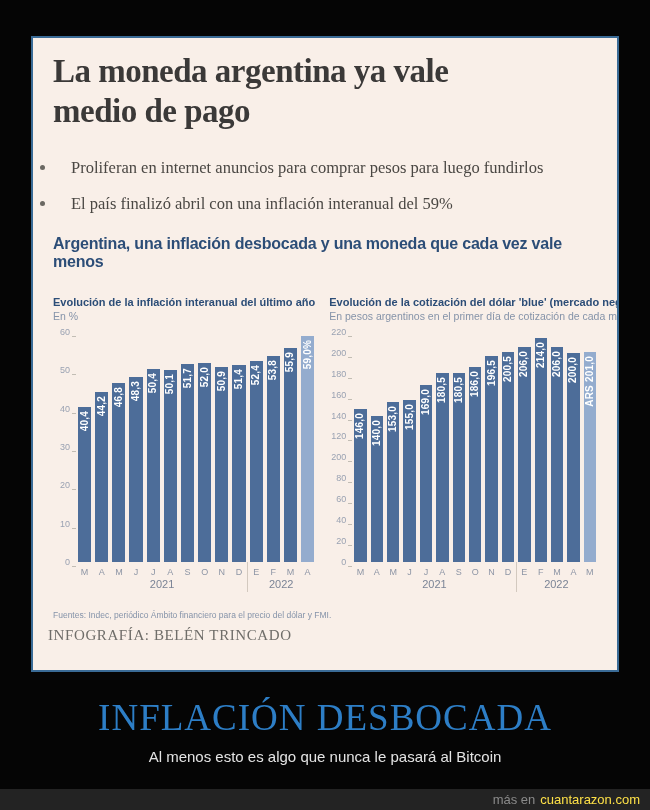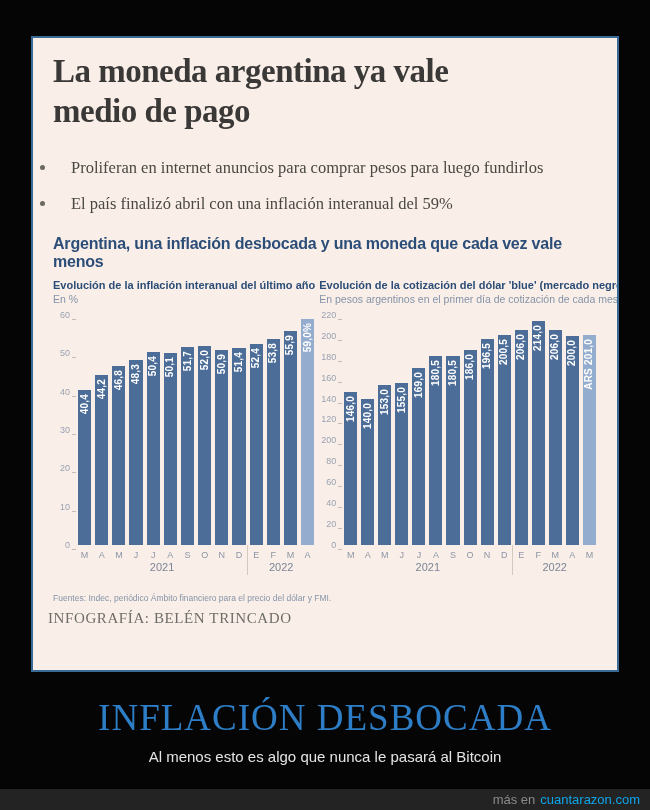--- a/index.html
+++ b/index.html
@@ -13,21 +13,21 @@
             line-height:1.2;color:#3b3938;letter-spacing:-0.5px;margin-top:2px}
   .headline span{display:block}
   .bullets{margin-top:24px;list-style:none}
   .bullet{position:relative;padding-left:18px;max-width:505px;font-family:"Liberation Serif",serif;
           font-size:16.5px;line-height:1.6;color:#4a4743;margin-bottom:9px}
   .bullet-dot{position:absolute;left:-13px;top:10px;width:5px;height:5px;border-radius:50%;background:#6b6862}
 
   
   .info{margin-top:18px}
   .info-title{font-size:16px;font-weight:700;color:#2c4d77;letter-spacing:-0.2px}
-  .cols{display:flex;gap:4px;margin-top:7px}
+  .cols{display:flex;gap:14px;margin-top:24px}
   .col-left{flex:0 0 46%}
   .col-right{flex:1;min-width:0}
   .col-sub{font-size:11px;font-weight:700;color:#2c4d77;line-height:1.3;white-space:nowrap}
   .col-unit{font-size:10.5px;color:#8593a9;line-height:1.3;margin-top:1px;white-space:nowrap}
   .chart{display:flex;margin-top:8px}
   .yaxis{position:relative;width:24px;height:230px;flex:none}
   .ytick{position:absolute;right:1px;display:flex;align-items:flex-end;gap:2px;
          transform:translateY(50%);font-size:9px;color:#9aa2b2}
   .ytick-dash{width:4px;height:1px;background:#c2bdb4}
   .plot-wrap{flex:1;min-width:0}
@@ -49,21 +49,21 @@
   
   .caption{position:absolute;left:0;right:0;top:698px;text-align:center}
   .caption-title{font-family:"Liberation Serif",serif;font-weight:400;font-size:37px;
                  color:#2d7ec6;letter-spacing:1px;line-height:1.1}
   .caption-sub{margin-top:9px;font-size:15px;color:#e4e4e4}
 
   
   .footerbar{position:absolute;left:0;right:0;bottom:0;height:21px;background:#232323;
              display:flex;align-items:center;justify-content:flex-end;
              padding-right:10px;font-size:13px;color:#8a8a8a;gap:5px}
-  .footer-link{color:#0ea5e9;text-decoration:none}
+  .footer-link{color:#fde047;text-decoration:none}
 </style>
 </head>
 <body>
 
 <div class="card">
 
   <h1 class="headline">
       <span>La moneda argentina ya vale</span>
       <span>medio de pago</span>
     </h1>

